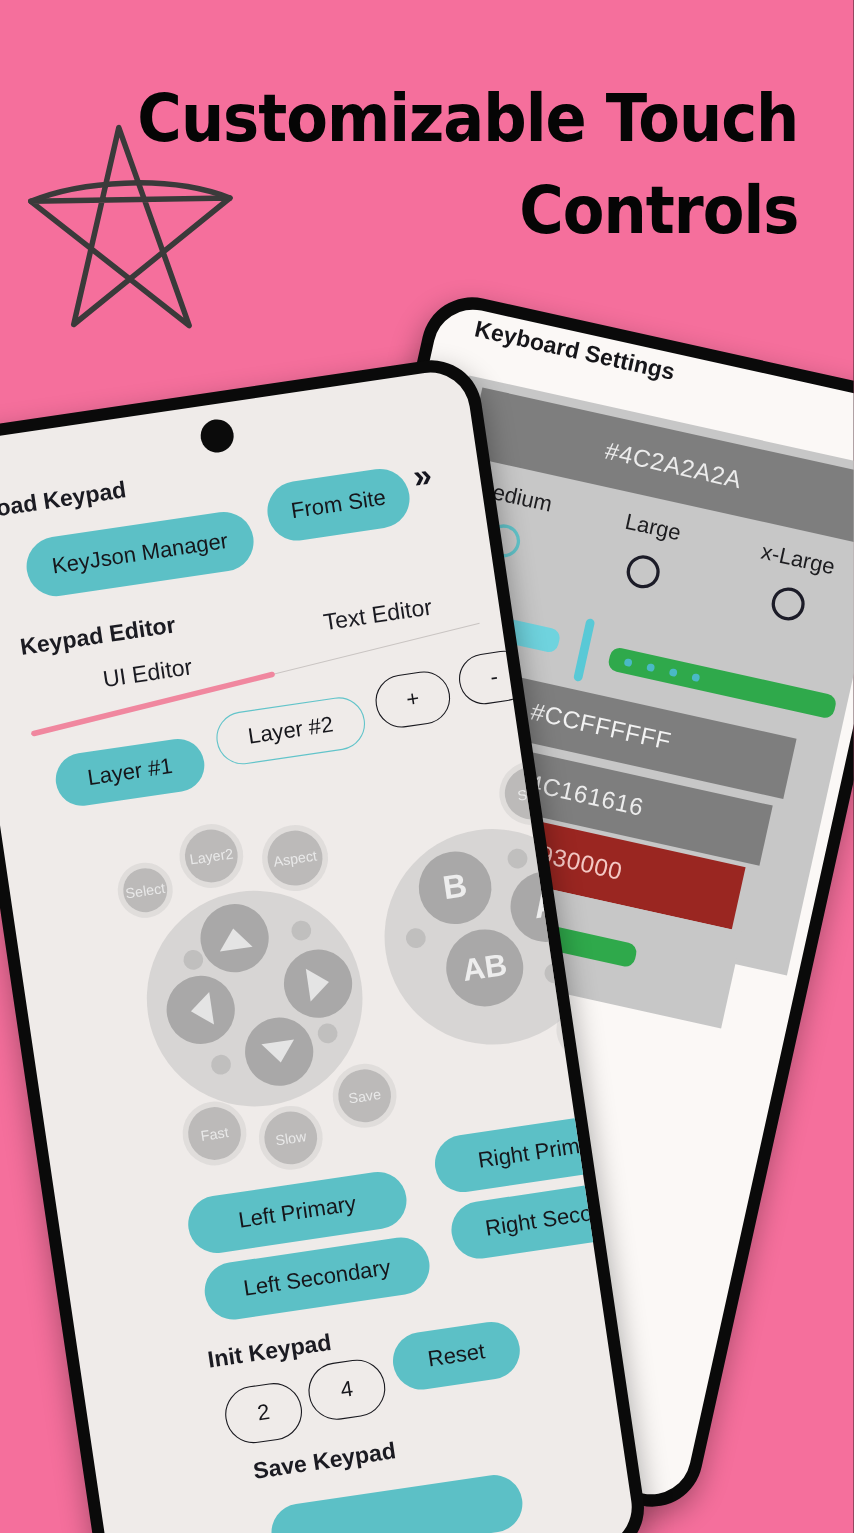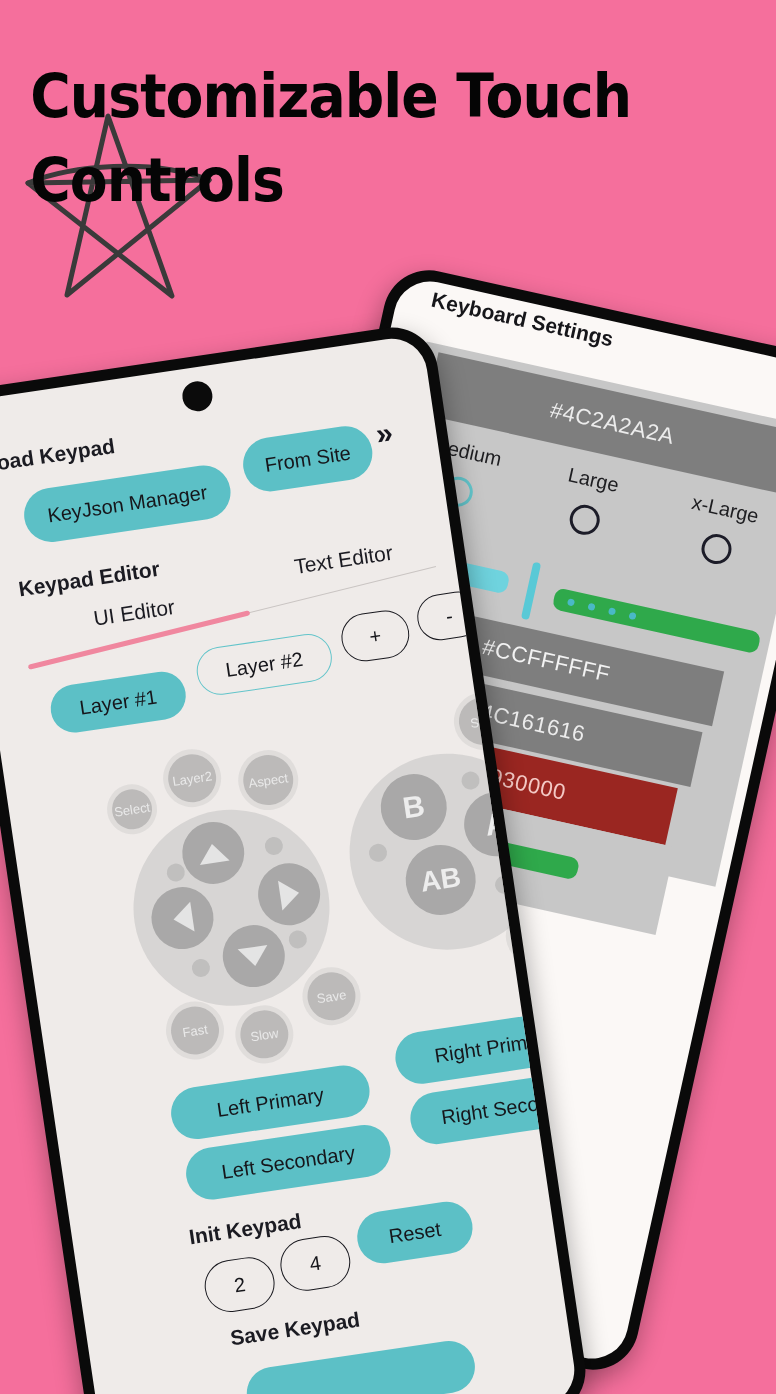--- a/index.html
+++ b/index.html
@@ -5,22 +5,22 @@
   * { margin:0; padding:0; box-sizing:border-box; }
   html,body { width:776px; height:1394px; overflow:hidden; }
   body {
     background:#F56F9C;
     font-family:"Liberation Sans", sans-serif;
     position:relative;
   }
 
   
   #headline {
-    position:absolute; top:54px; left:0; width:756px;
-    text-align:left; z-index:30;
+    position:absolute; top:66px; left:0; width:756px;
+    text-align:right; z-index:30;
     pointer-events:none;
   }
   #headline .ln {
     display:block;
     font-family:"DejaVu Sans", sans-serif;
     font-weight:bold;
     color:#050505;
     font-size:60px;
     line-height:84px;
     letter-spacing:-1px;

